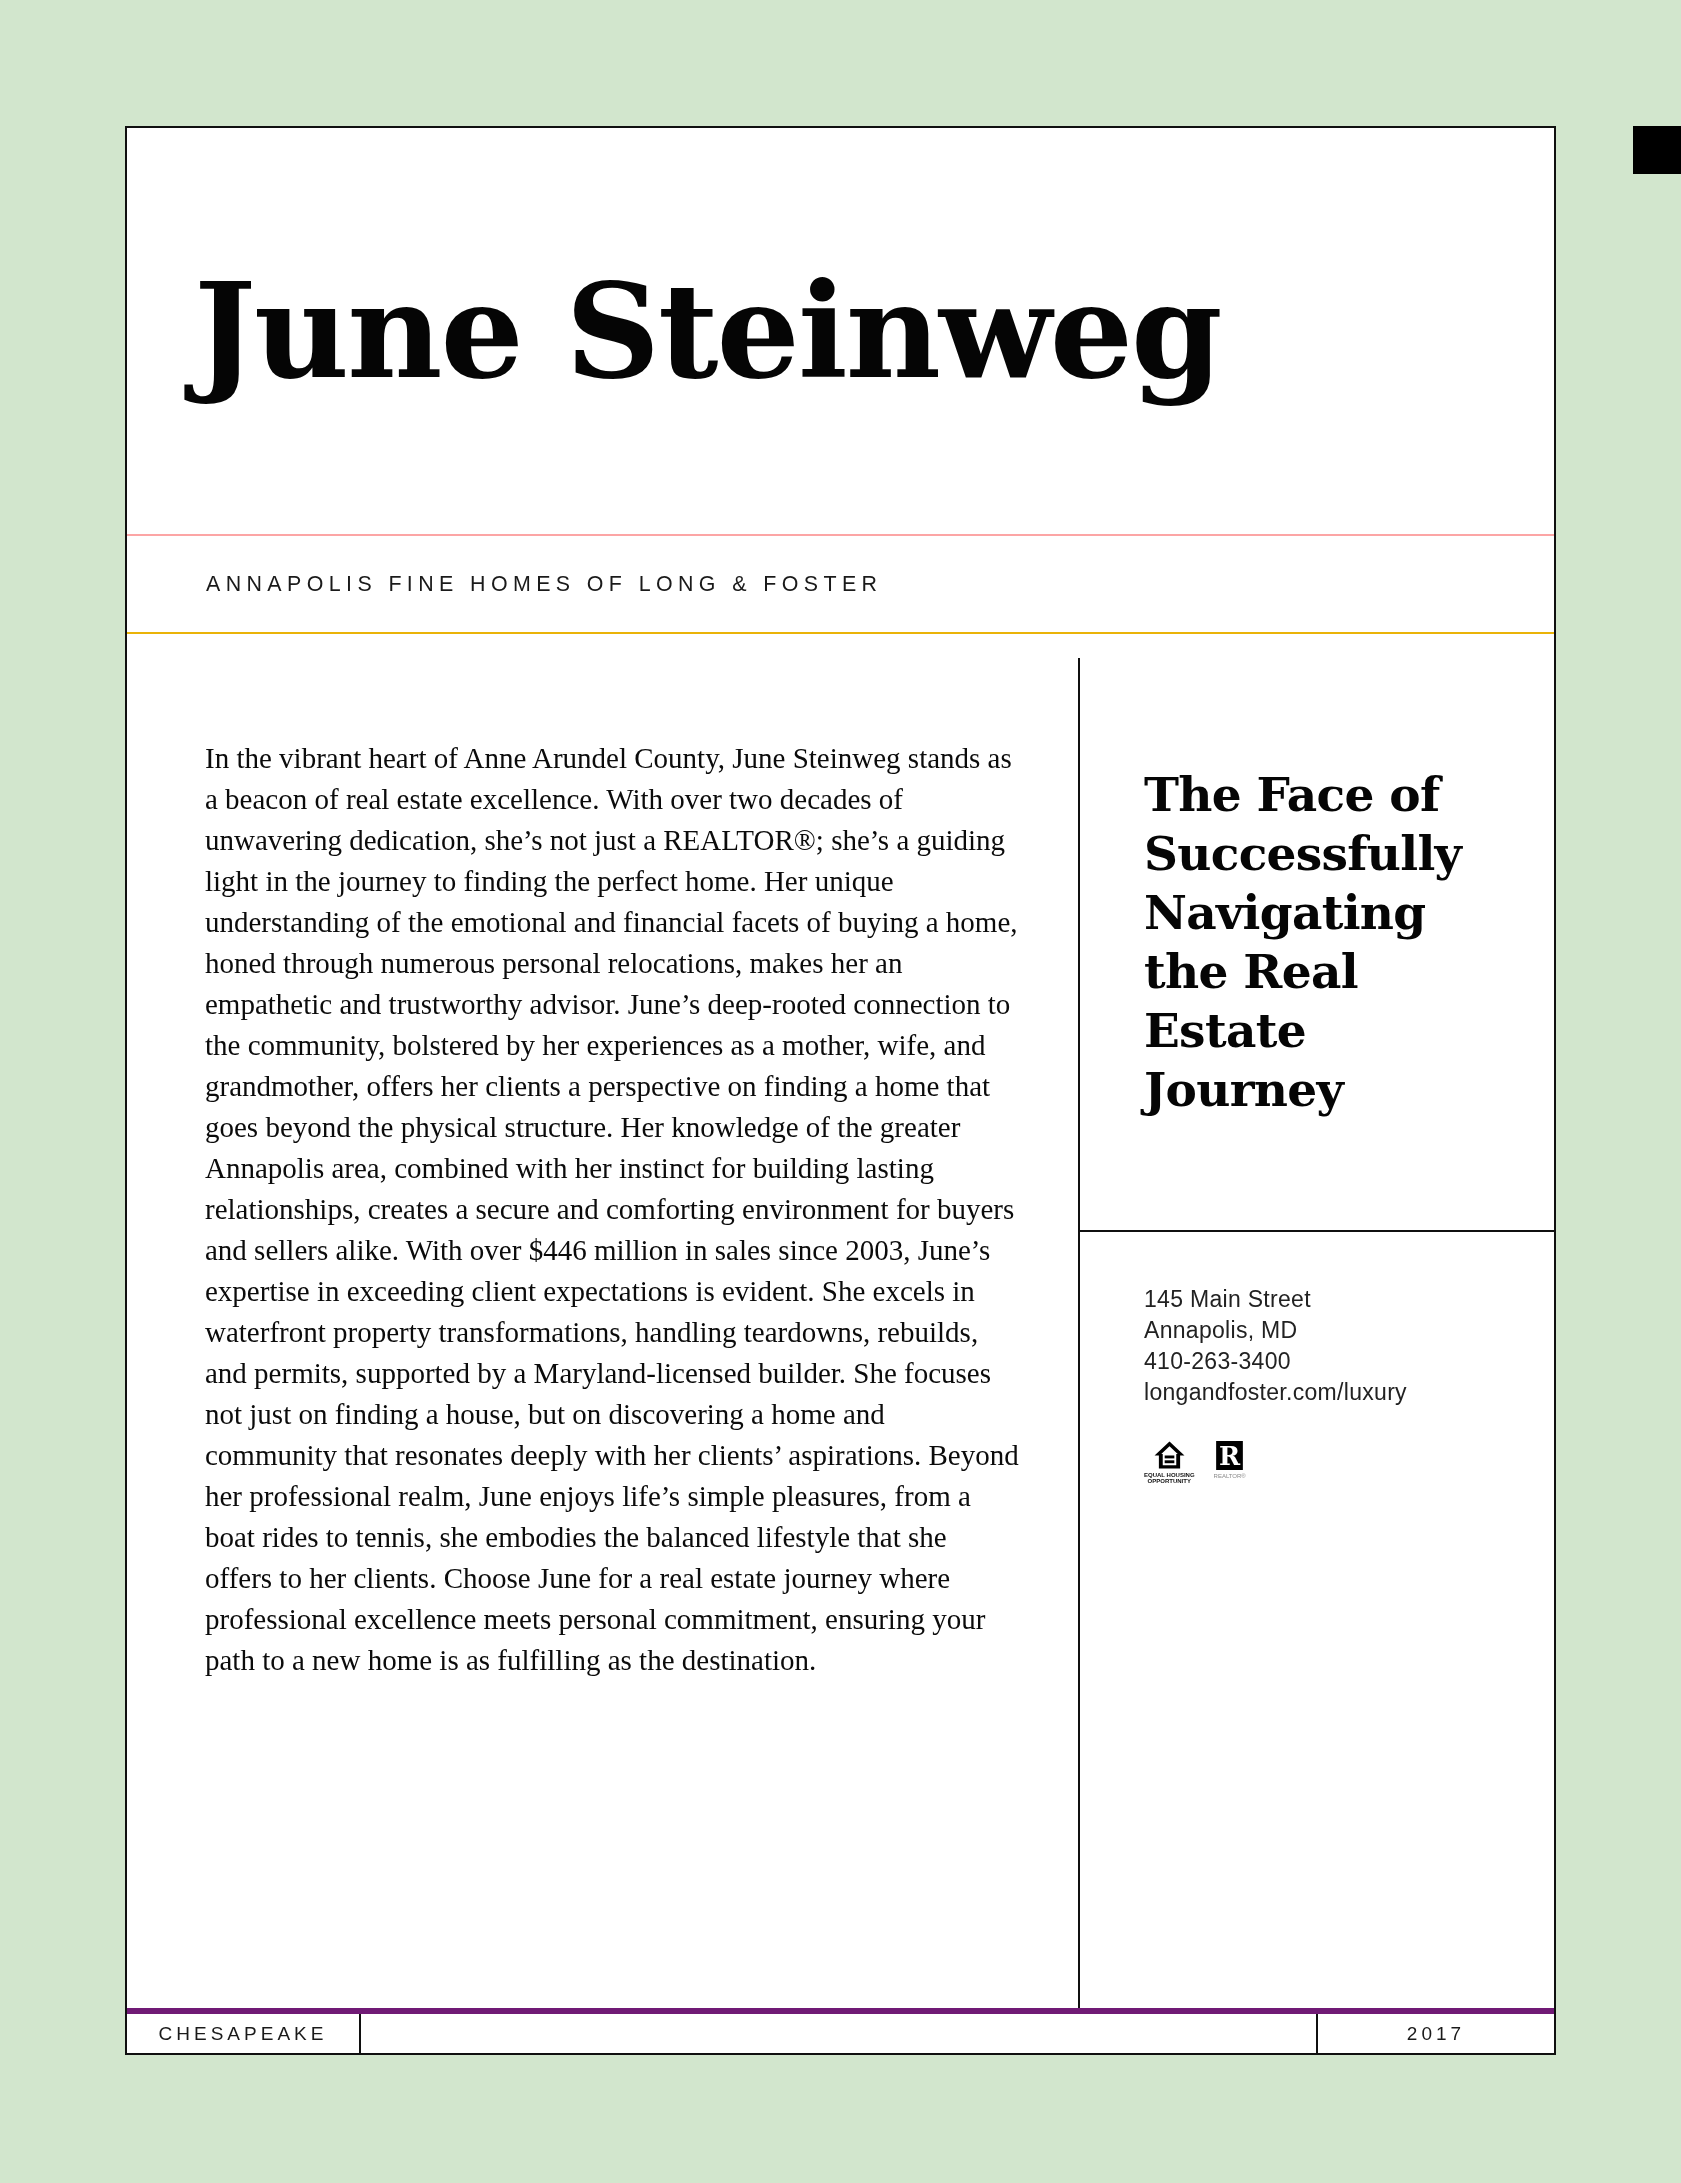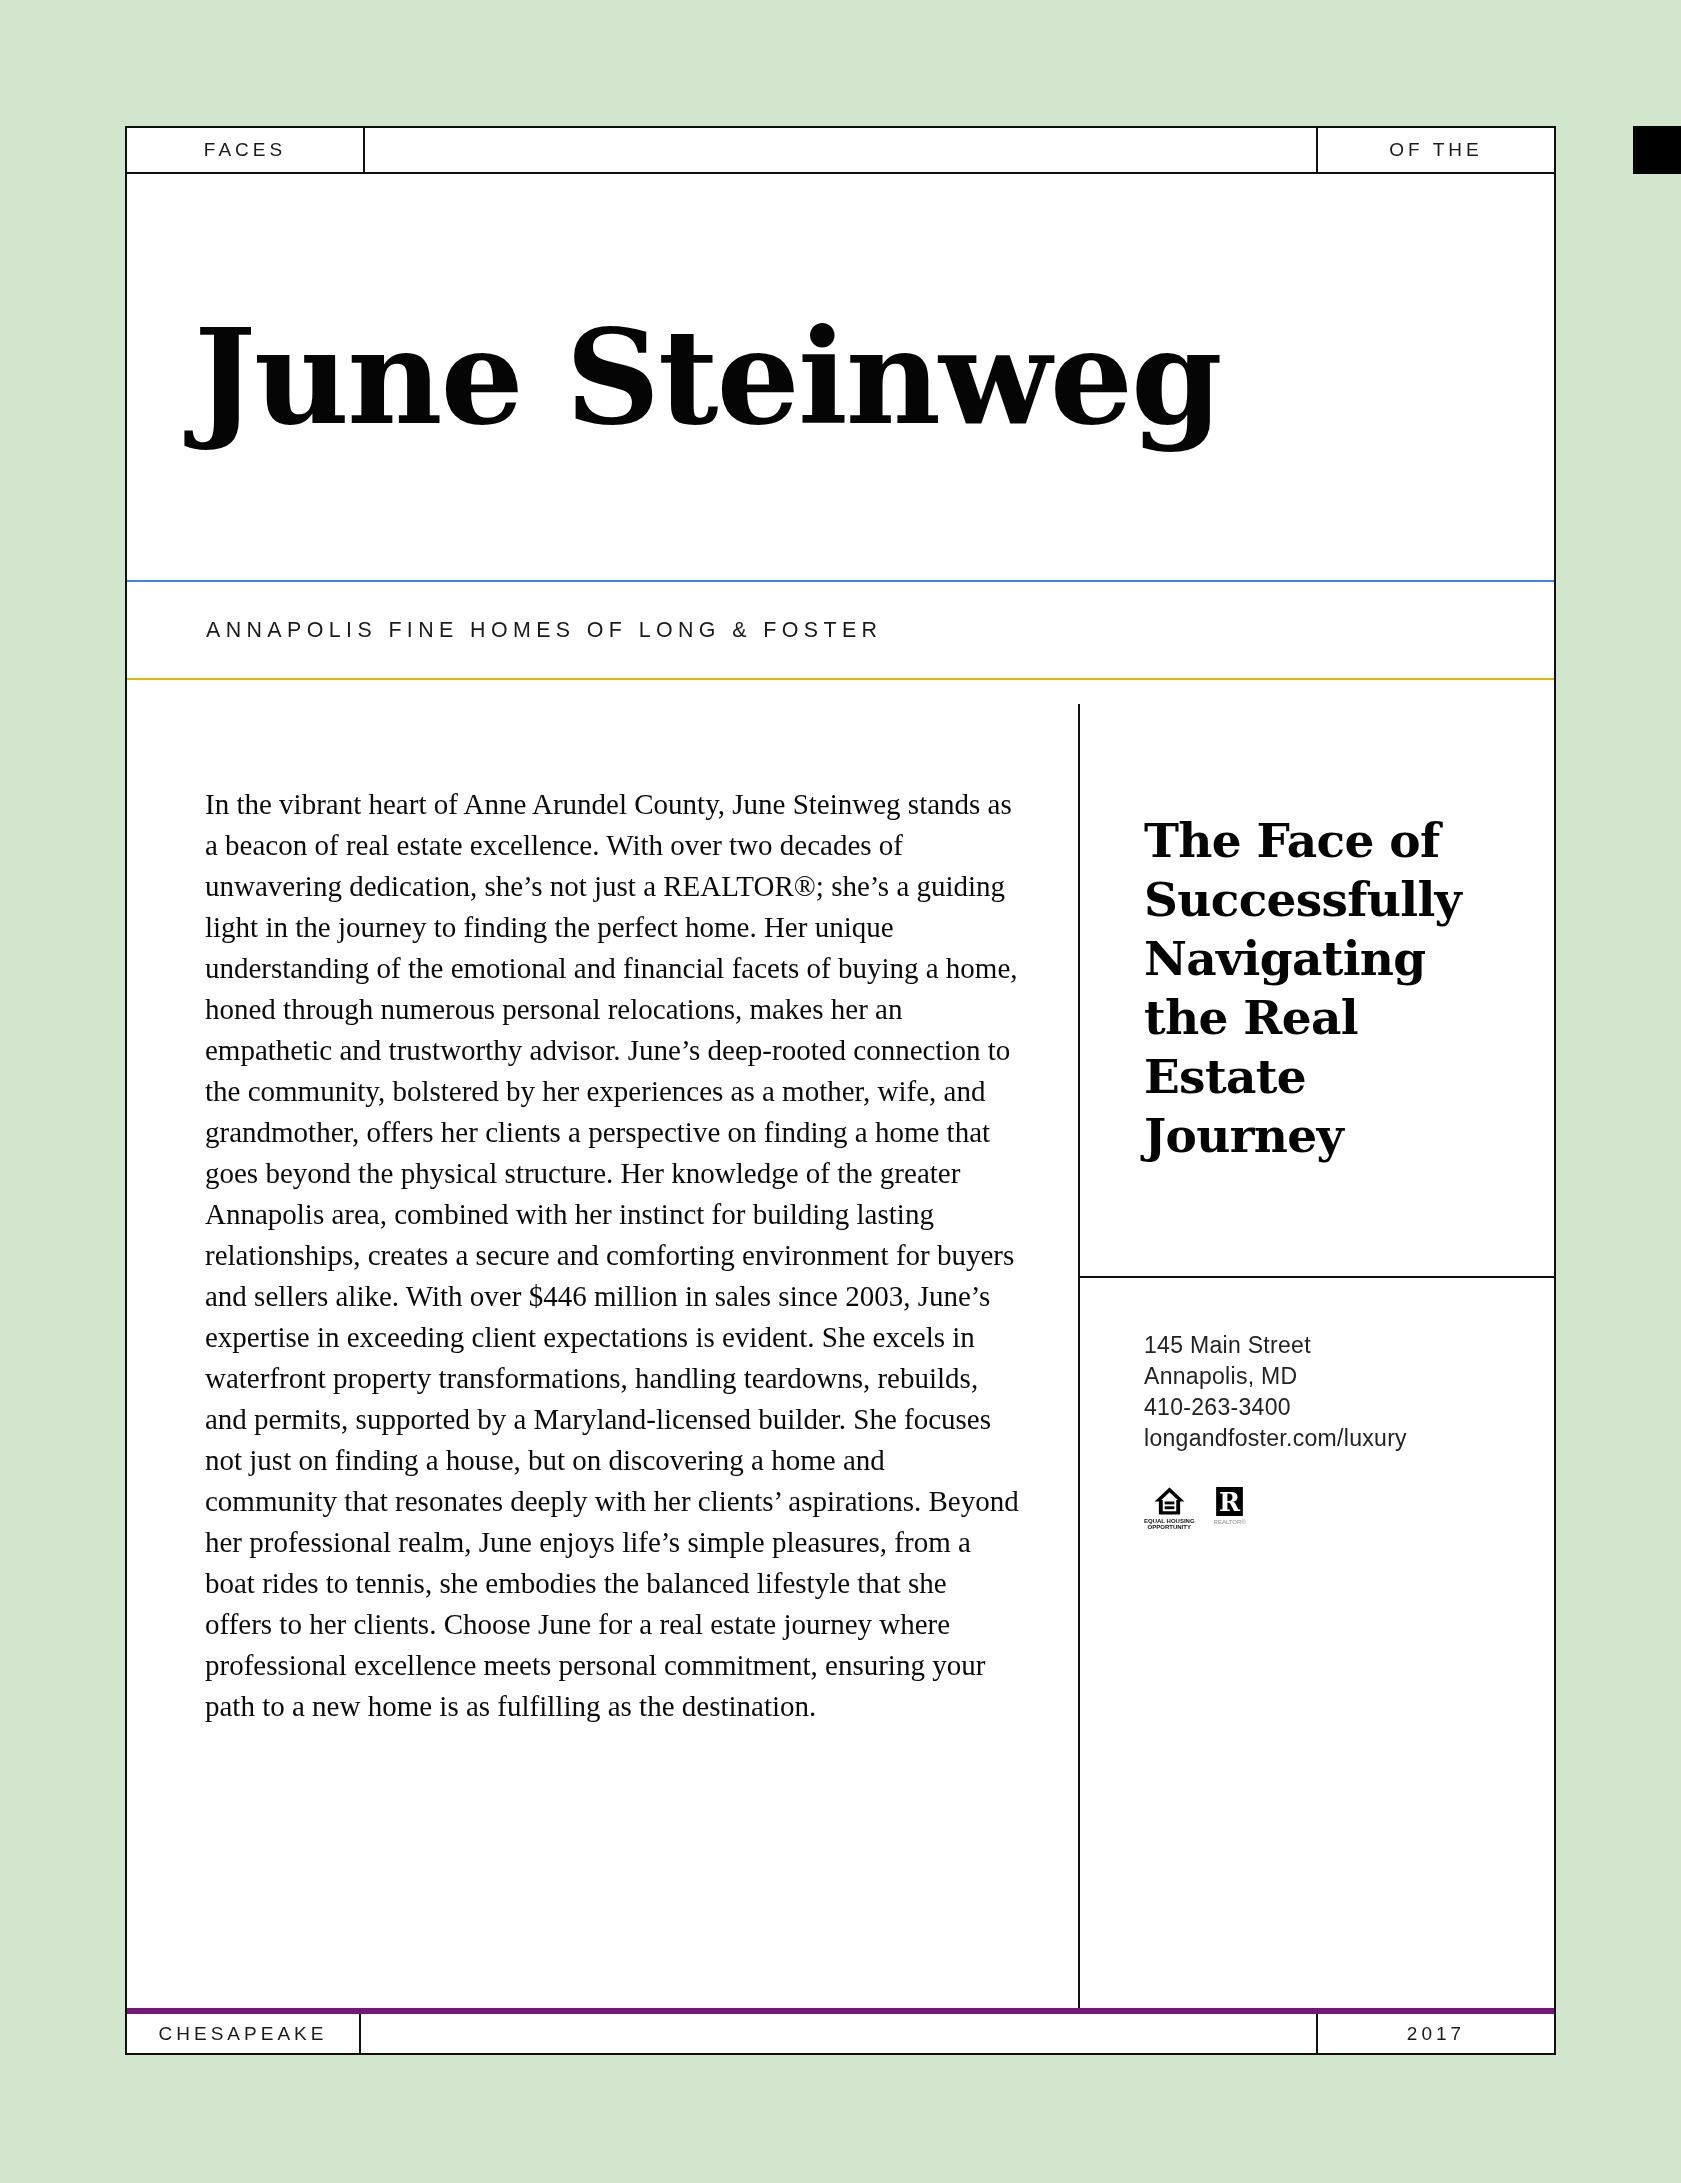--- a/index.html
+++ b/index.html
@@ -35,21 +35,21 @@
   .small-caps-label {
     font-size:19px;
     letter-spacing:4px;
     font-weight:400;
     color:#1a1a1a;
     white-space:nowrap;
   }
   
   .title-section {
     flex:0 0 408px;
-    border-bottom:2px solid #3b82f6;
+    border-bottom:2px solid #fca5a5;
     display:flex;
     align-items:center;
     padding-left:67px;
   }
   .page-title {
     font-family:"DejaVu Serif", serif;
     font-weight:700;
     font-size:131px;
     letter-spacing:-2px;
     color:#050505;
@@ -126,29 +126,20 @@
   .footer { flex:0 0 45px; border-top:6px solid #701a75; }
   .footer .cell-left { width:234px; }
 </style>
 </head>
 <body>
 
 <div class="black-tab"></div>
 
 <div class="frame">
 
-  <div class="rowcells masthead">
-    <div class="cell cell-left">
-      <span class="small-caps-label">FACES</span>
-    </div>
-    <div class="cell cell-mid"></div>
-    <div class="cell cell-right">
-      <span class="small-caps-label">OF THE</span>
-    </div>
-  </div>
 
   <div class="title-section">
     <h1 class="page-title">June Steinweg</h1>
   </div>
 
   <div class="subtitle-row">
     <span class="subtitle">ANNAPOLIS FINE HOMES OF LONG &amp; FOSTER</span>
   </div>
 
   <div class="main">

